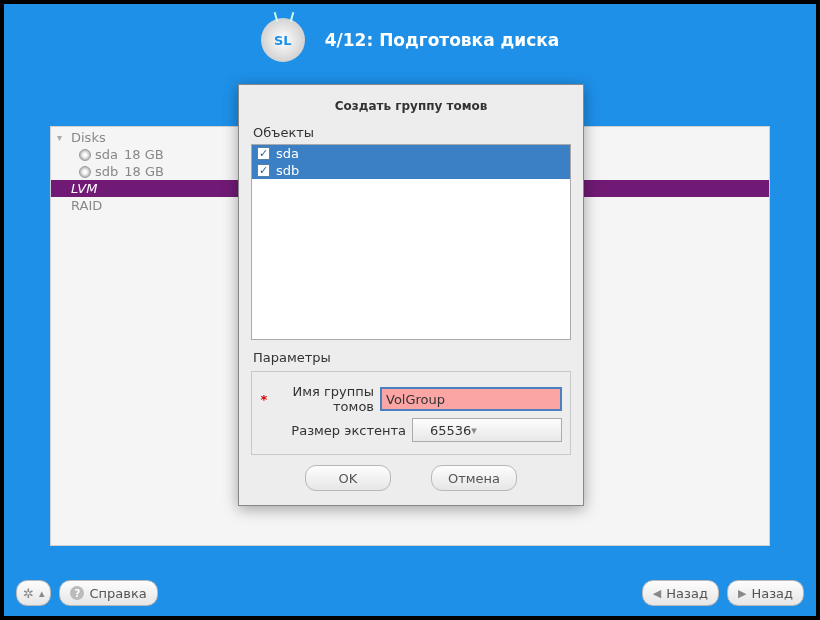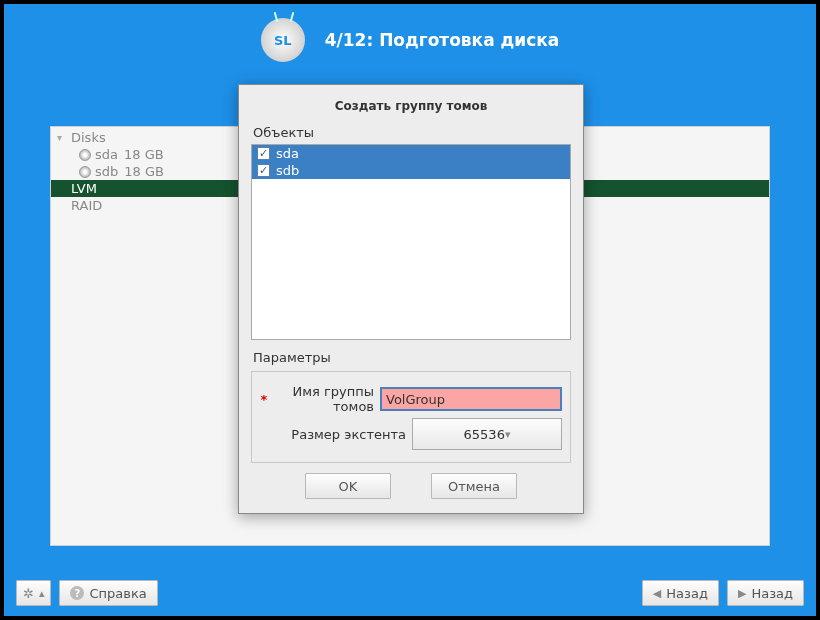--- a/index.html
+++ b/index.html
@@ -10,40 +10,40 @@
 .logo::before { content:""; position:absolute; top:-6px; left:50%; width:2px; height:10px; background:#cfe; transform:translateX(-8px) rotate(-15deg);}
 .logo::after { content:""; position:absolute; top:-6px; left:50%; width:2px; height:10px; background:#cfe; transform:translateX(8px) rotate(15deg);}
 .header-title { color:#fff; font-size:17px; font-weight:bold; }
 .main-panel { position:absolute; top:122px; left:46px; width:720px; height:420px; background:#f5f5f5; border:1px solid #d0d0d0; }
 .table-header { display:flex; height:22px; background:linear-gradient(#fdfdfd,#e8e8e8); border-bottom:1px solid #ccc; color:#555;}
 .table-header > div { padding:3px 6px; border-right:1px solid #d8d8d8; white-space:nowrap; overflow:hidden;}
 .col-name { width:86px;} .col-size { width:100px;} .col-spacer{flex:1;} .col-mount{width:160px;}
 .tree { padding:2px 0; color:#888; }
 .tree-row { display:flex; align-items:center; height:17px; padding-left:6px; gap:4px;}
 .tree-row.indent1 { padding-left:28px;}
-.tree-row.sel { background:#14532d; color:#fff;}
+.tree-row.sel { background:#701a75; color:#fff;font-style:italic;}
 .expander { width:10px; color:#aaa; font-size:10px;}
 .disk-ico { width:12px; height:12px; border-radius:50%; background:radial-gradient(circle,#fff 20%,#bbb 70%); border:1px solid #999;}
 .footer { position:absolute; bottom:10px; left:12px; right:12px; display:flex; gap:8px; align-items:center;}
-.btn { background:linear-gradient(#fdfdfd,#e6e6e6); border:1px solid #b8b8b8; border-radius:1px; padding:4px 10px; color:#555; display:flex; align-items:center; gap:5px; cursor:pointer; height:26px;}
+.btn { background:linear-gradient(#fdfdfd,#e6e6e6); border:1px solid #b8b8b8; border-radius:11px; padding:4px 10px; color:#555; display:flex; align-items:center; gap:5px; cursor:pointer; height:26px;}
 .spacer{flex:1;}
 .arrow{font-size:11px; color:#888;}
 
 .modal { position:absolute; top:80px; left:234px; width:346px; background:#ededed; border:1px solid #888; box-shadow:0 3px 14px rgba(0,0,0,.35); padding:10px 12px 14px;}
 .modal-title { text-align:center; font-weight:bold; color:#333; padding:4px 0 10px; font-size:12px;}
 .section-label { color:#333; margin:2px 0 4px 2px;}
 .listbox { border:1px solid #aaa; background:#fff; height:196px; overflow:hidden;}
 .list-item { display:flex; align-items:center; gap:6px; padding:1px 5px; background:#3b7fc4; color:#fff;}
 .chk { width:13px; height:13px; background:#fff; border:1px solid #5a7fa8; display:flex; align-items:center; justify-content:center; color:#2a5fa0; font-size:11px; font-weight:bold;}
 .params-box { border:1px solid #c8c8c8; padding:8px 8px; margin-top:6px;}
 .param-row { display:flex; align-items:center; gap:6px; margin:4px 0;}
 .req { color:#d00; font-weight:bold; width:10px; text-align:center;}
 .param-label { width:130px; text-align:right; color:#333;}
 .text-input { flex:1; border:2px solid #4a80c0; padding:2px 4px; background:#fca5a5; color:#333; height:24px;}
-.select { flex:1; border:1px solid #aaa; background:linear-gradient(#fdfdfd,#e8e8e8); padding:2px 6px; height:32px; display:flex; align-items:center; justify-content:center; color:#333;}
+.select { flex:1; border:1px solid #aaa; background:linear-gradient(#fdfdfd,#e8e8e8); padding:2px 17px; height:24px; display:flex; align-items:center; justify-content:flex-start; color:#333;}
 .dlg-buttons { display:flex; justify-content:center; gap:40px; margin-top:10px;}
 .dlg-buttons .btn { width:86px; justify-content:center;}
 </style>
 </head>
 <body>
 
 <div class="desktop">
 
   <div class="header">
     <div class="logo">

